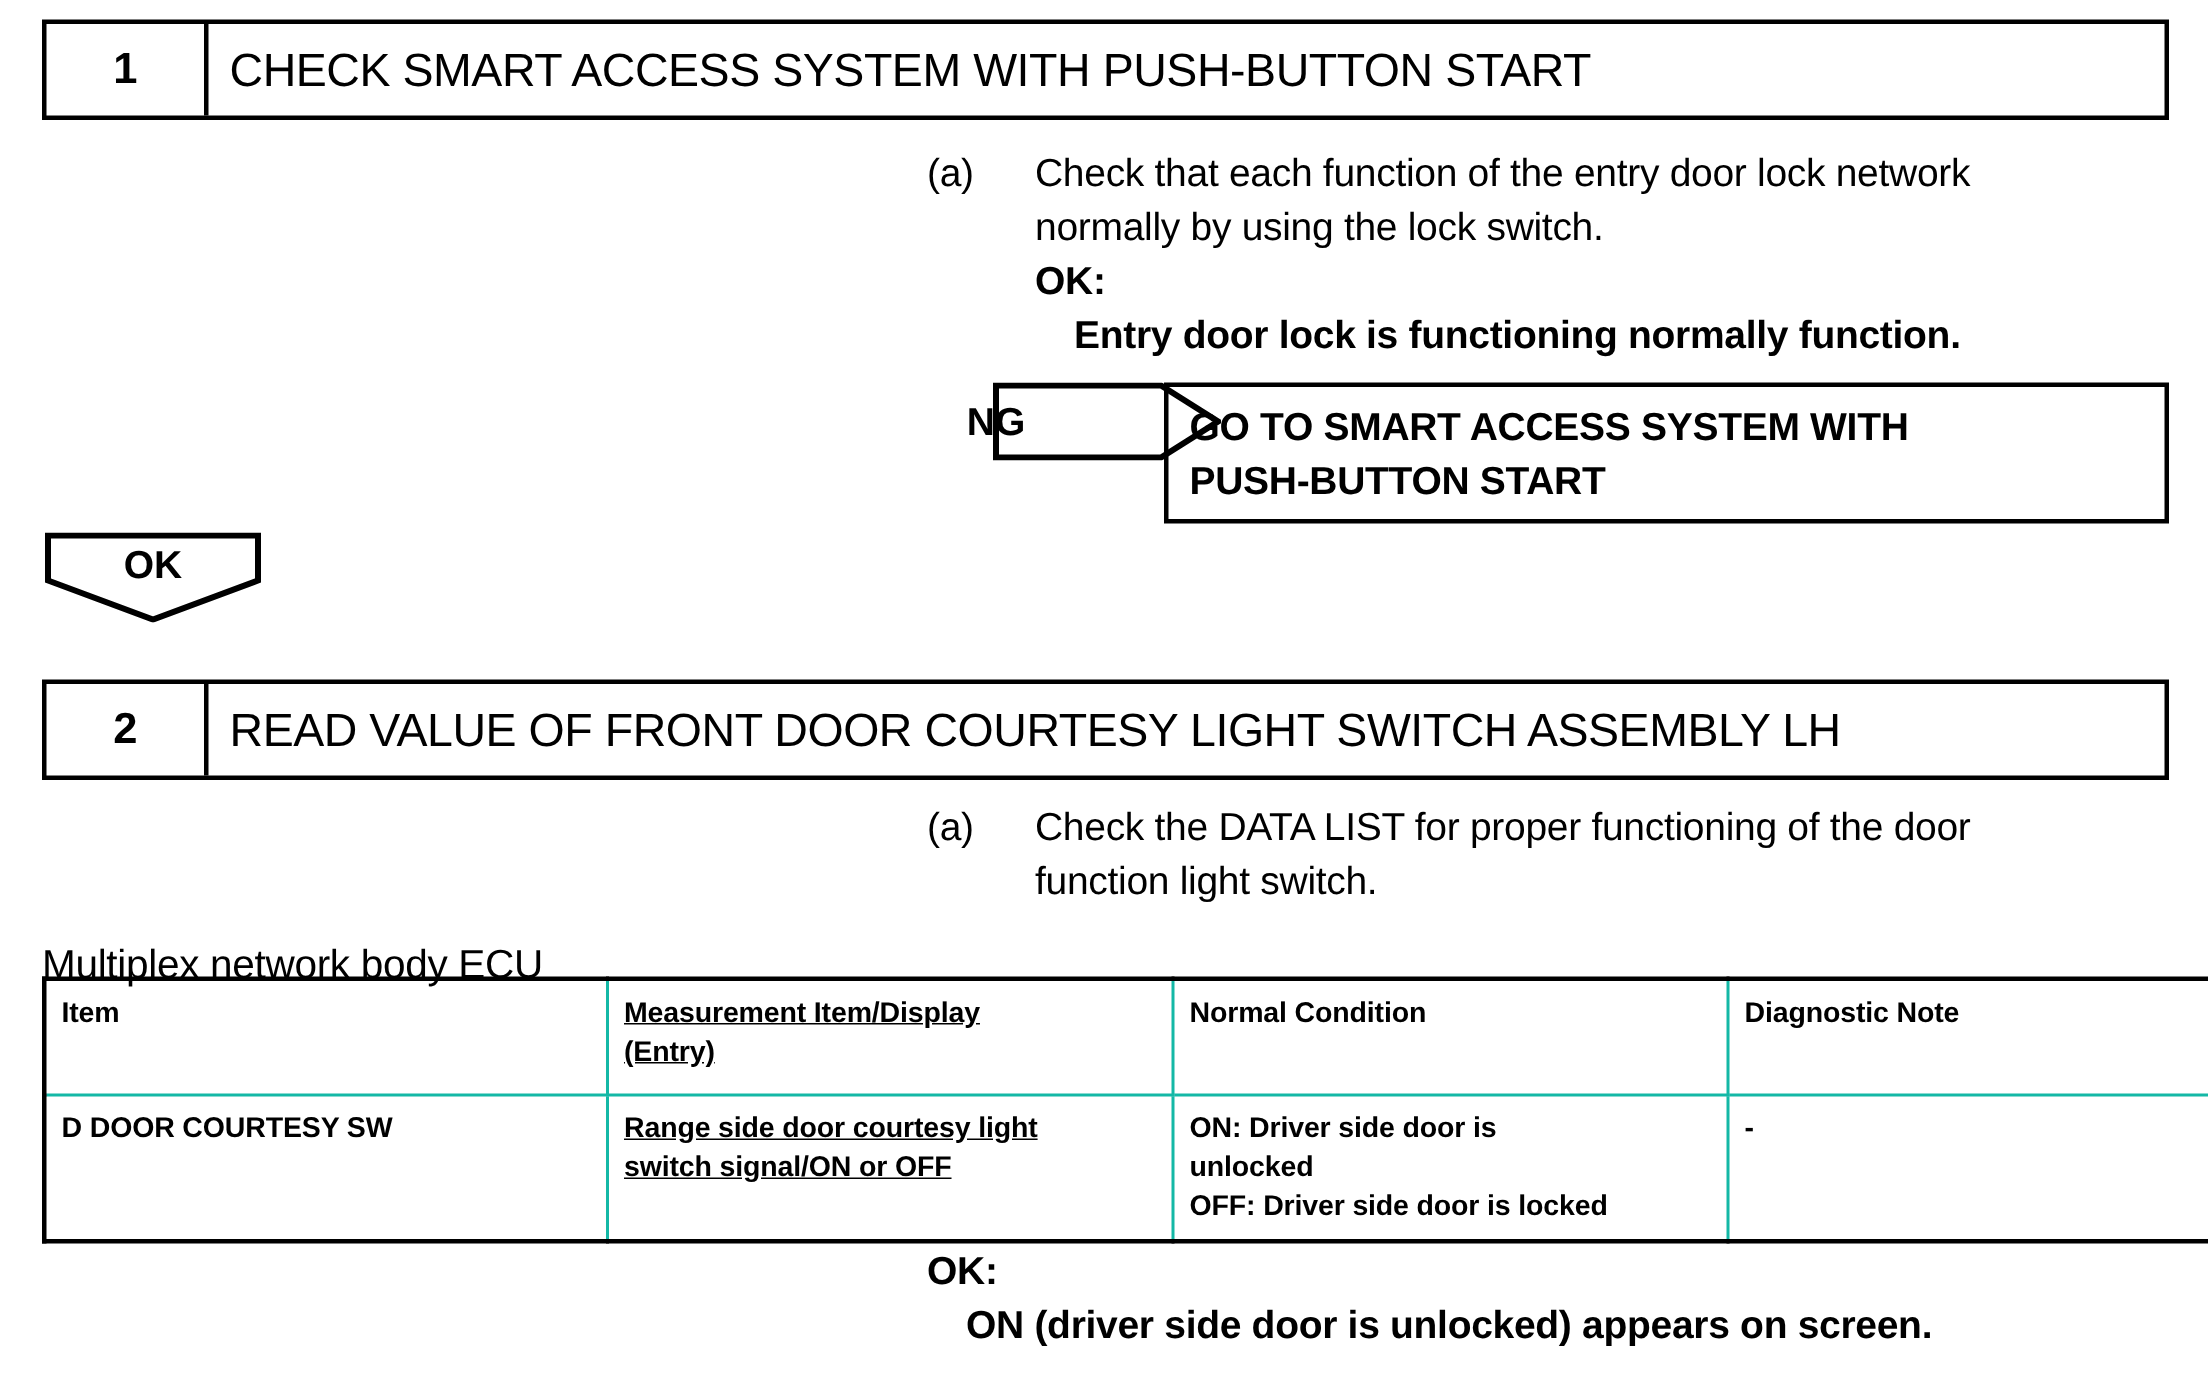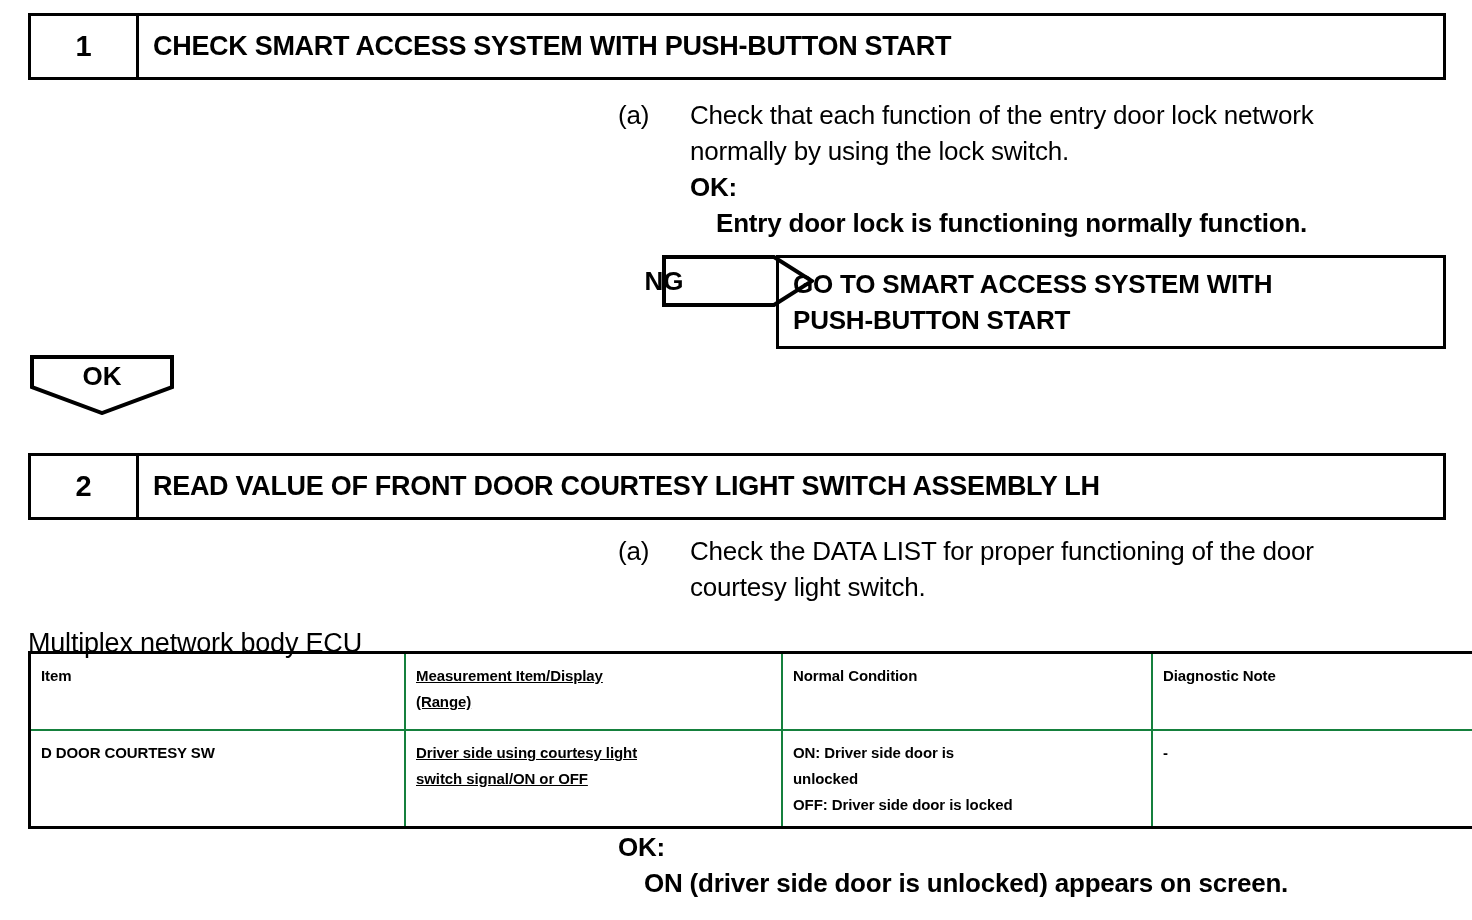--- a/index.html
+++ b/index.html
@@ -40,22 +40,22 @@
     justify-content: center;
     font-size: 29px;
     font-weight: bold;
     letter-spacing: 0px;
   }
   .step-title {
     flex: 1;
     display: flex;
     align-items: center;
     padding-left: 14px;
-    font-size: 27px;
-    font-weight: bold;
+    font-size: 31px;
+    font-weight: normal;
     letter-spacing: -0.3px;
     white-space: nowrap;
   }
 
   #step1-box { left: 28px; top: 13px; width: 1418px; height: 67px; }
   #step2-box { left: 28px; top: 453px; width: 1418px; height: 67px; }
 
   
   .instr {
     position: absolute;
@@ -173,24 +173,24 @@
   #data-table {
     position: absolute;
     left: 28px;
     top: 651px;
     width: 1418px;
     border-collapse: collapse;
     border: 3px solid #000;
     table-layout: fixed;
   }
   #data-table th, #data-table td {
-    border: 2px solid #15803d;
+    border: 2px solid #14b8a6;
     vertical-align: top;
     padding: 9px 8px 6px 10px;
-    font-size: 15px;
+    font-size: 19px;
     line-height: 26px;
     font-weight: bold;
     text-align: left;
     letter-spacing: -0.1px;
   }
   #data-table thead th { height: 60px; }
   #data-table tbody td { height: 80px; }
   .col1 { width: 355px; }
   .col2 { width: 357px; text-decoration: underline; }
   .col3 { width: 350px; }
@@ -238,51 +238,51 @@
 
   <div class="step-box" id="step2-box">
     <div class="step-num">2</div>
     <div class="step-title">READ VALUE OF FRONT DOOR COURTESY LIGHT SWITCH ASSEMBLY LH</div>
   </div>
 
   <div class="instr" id="instr2">
     <span class="label">(a)</span>
     <div class="body">
       <div class="line">Check the DATA LIST for proper functioning of the door</div>
-      <div class="line">courtesy light switch.</div>
+      <div class="line">function light switch.</div>
     </div>
   </div>
 
   <div id="ecu-heading">Multiplex network body ECU</div>
 
   <table id="data-table">
     <thead>
       <tr>
         <th class="col1">
           <div>Item</div>
         </th>
         <th class="col2">
           <div>Measurement Item/Display</div>
-          <div>(Range)</div>
+          <div>(Entry)</div>
         </th>
         <th class="col3">
           <div>Normal Condition</div>
         </th>
         <th class="col4">
           <div>Diagnostic Note</div>
         </th>
       </tr>
     </thead>
     <tbody>
       <tr>
         <td class="col1">
           <div>D DOOR COURTESY SW</div>
         </td>
         <td class="col2">
-          <div>Driver side using courtesy light</div>
+          <div>Range side door courtesy light</div>
           <div>switch signal/ON or OFF</div>
         </td>
         <td class="col3">
           <div>ON: Driver side door is</div>
           <div>unlocked</div>
           <div>OFF: Driver side door is locked</div>
         </td>
         <td class="col4">
           <div>-</div>
         </td>

